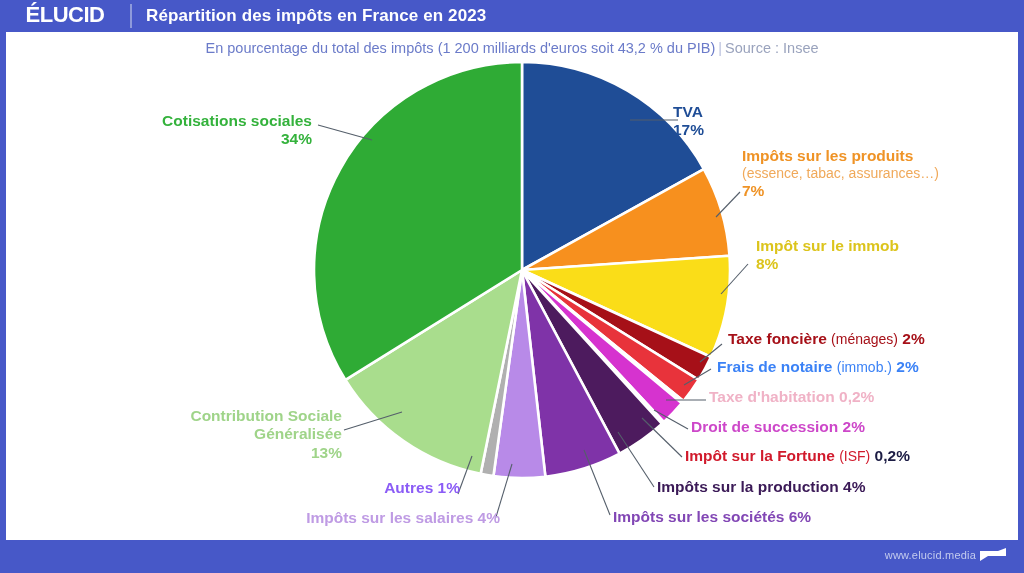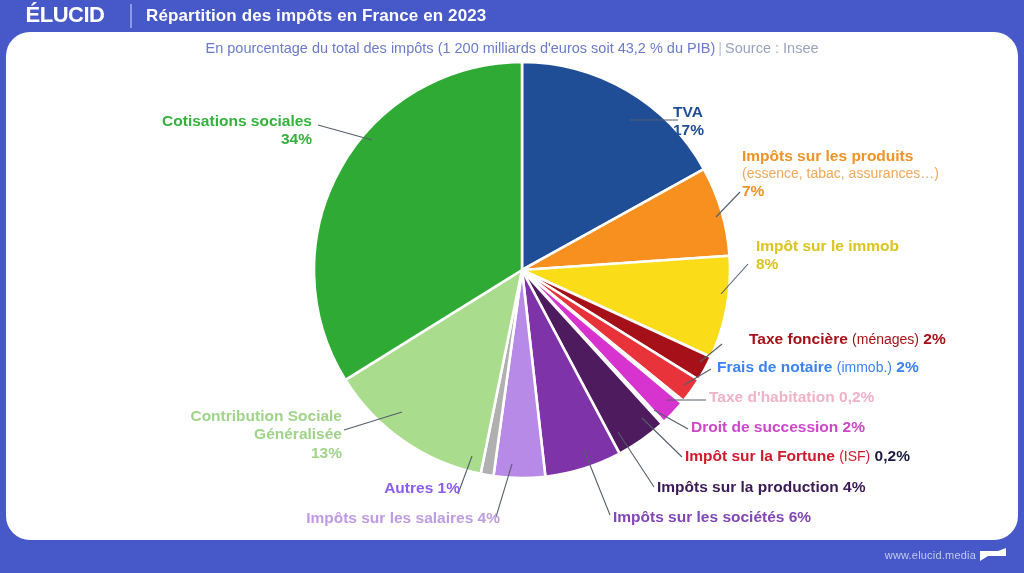--- a/index.html
+++ b/index.html
@@ -41,21 +41,20 @@
     font-size: 17px;
     font-weight: bold;
     letter-spacing: 0.1px;
   }
   
   #canvas {
     position: absolute;
     left: 6px; top: 32px;
     width: 1012px; height: 508px;
     background: #ffffff;
-    border-radius: 24px;
   }
   #subtitle {
     position: absolute;
     left: 0; top: 8px;
     width: 1012px;
     text-align: center;
     font-size: 14.5px;
     color: #6b7bc9;
     white-space: nowrap;
   }
@@ -184,21 +183,21 @@
       <div>Impôts sur les produits</div>
       <div class="sub" style="color:#f0a95a;">(essence, tabac, assurances…)</div>
       <div class="pct">7%</div>
     </div>
 
     <div class="label r-label" style="left:750px; top:205px; color:#dcc41c;">
       <div>Impôt sur le immob</div>
       <div class="pct">8%</div>
     </div>
 
-    <div class="label r-label" style="left:722px; top:298px; color:#a61018;margin-left:21px;">
+    <div class="label r-label" style="left:722px; top:298px; color:#a61018;">
       <span>Taxe foncière</span>
       <span class="sub">(ménages)</span>
       <span class="pct">2%</span>
     </div>
 
     <div class="label r-label" style="left:711px; top:326px; color:#3b82f6;">
       <span>Frais de notaire</span>
       <span class="sub">(immob.)</span>
       <span class="pct">2%</span>
     </div>

